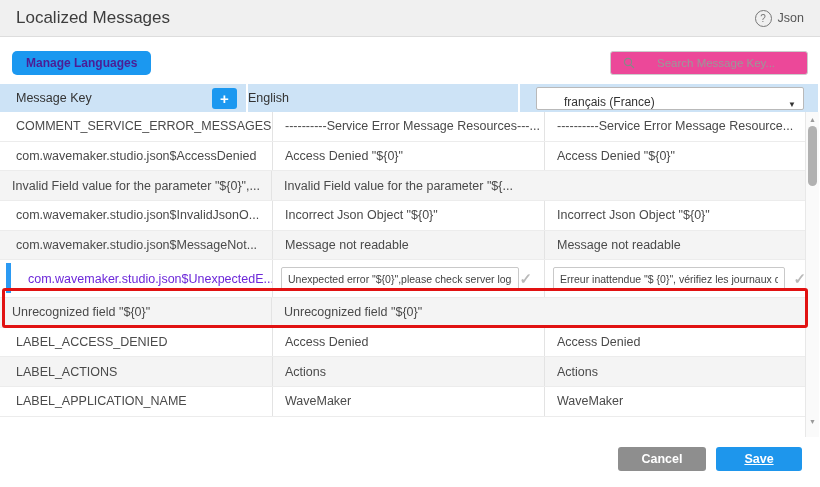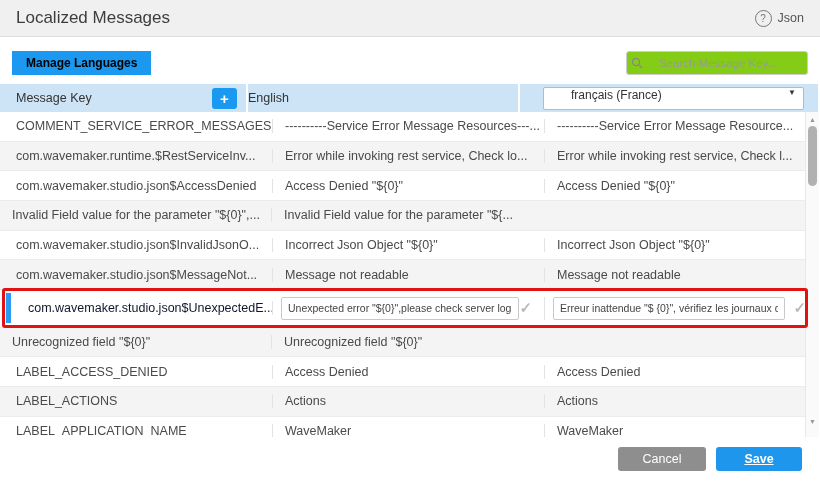--- a/index.html
+++ b/index.html
@@ -11,55 +11,55 @@
             border-bottom:1px solid #ddd;display:flex;align-items:center;
             padding:0 16px;box-sizing:border-box;}
   .title{font-size:17px;color:#3d3d3d;}
   .help{margin-left:auto;display:flex;align-items:center;gap:6px;color:#555;
         font-size:12.5px;cursor:pointer;}
   .help-circ{width:15px;height:15px;border:1px solid #777;border-radius:50%;
              font-size:10px;display:flex;align-items:center;justify-content:center;color:#777;}
 
   
   .btn-manage{position:absolute;left:12px;top:51px;height:24px;background:#1b98f0;
-              color:#000000;font-size:12px;font-weight:bold;border:none;border-radius:0;
+              color:#4c1d95;font-size:12px;font-weight:bold;border:none;border-radius:5px;
               padding:0 14px;font-family:inherit;cursor:pointer;}
   .search{position:absolute;right:12px;top:51px;width:172px;height:22px;border:1px solid #ccc;
-          border-radius:3px;display:flex;align-items:center;padding:0 4px;gap:14px;background:#84cc16;}
+          border-radius:3px;display:flex;align-items:center;padding:0 12px;gap:20px;background:#ec4899;}
   .search input{border:none;outline:none;flex:1;font-size:11.5px;color:#333;
                 font-family:inherit;min-width:0;background:transparent;}
   .search input::placeholder{color:#999;}
 
   
   .thead{position:absolute;top:84px;left:0;width:818px;height:28px;background:#cde3f6;display:flex;}
   .th{display:flex;align-items:center;font-size:12.5px;color:#333;box-sizing:border-box;}
   .th-key{width:246px;padding-left:16px;}
   .btn-plus{margin-left:auto;margin-right:9px;width:25px;height:21px;background:#1b98f0;
             color:#fff;border:none;border-radius:3px;font-size:15px;font-weight:bold;
             line-height:19px;text-align:center;padding:0;cursor:pointer;font-family:inherit;}
   .th-en{width:272px;border-left:2px solid #fff;}
   .th-fr{flex:1;border-left:2px solid #fff;padding-right:14px;}
-  .locale-select{margin-left:23px;flex:1;height:23px;background:#fff;border:1px solid #b9b9b9;
-                 border-radius:2px;position:relative;display:flex;align-items:flex-start;
+  .locale-select{margin-left:16px;flex:1;height:23px;background:#fff;border:1px solid #b9b9b9;
+                 border-radius:2px;position:relative;display:flex;align-items:flex-end;
                  padding-left:27px;font-size:12px;color:#333;cursor:pointer;box-sizing:border-box;}
   .locale-arrow{position:absolute;right:7px;font-size:8px;color:#333;}
 
   
   .tbody{position:absolute;top:112px;left:0;width:818px;height:325px;overflow:hidden;}
-  .tr{display:flex;height:29.7px;border-bottom:1px solid #ececec;background:#fff;box-sizing:border-box;align-items:center;}
+  .tr{display:flex;height:29.7px;border-bottom:1px solid #ececec;background:#fff;box-sizing:border-box;}
   .tr.alt{background:#f4f4f4;}
   .td{display:flex;align-items:center;font-size:12.5px;color:#4a4a4a;white-space:nowrap;
       overflow:hidden;box-sizing:border-box;}
   .td-key{width:273px;padding-left:16px;border-right:1px solid #e3e3e3;}
   .td-en{width:272px;padding-left:12px;border-right:1px solid #e3e3e3;}
   .td-fr{flex:1;padding-left:12px;}
 
   .tr.selected{height:37.4px;position:relative;background:#fff;}
   .selbar{position:absolute;left:6px;top:3px;bottom:4px;width:5px;background:#2b9af3;}
-  .tr.selected .td-key{color:#0f172a;padding-left:28px;}
+  .tr.selected .td-key{color:#6d28d9;padding-left:28px;}
   .cell-input{padding-left:8px;}
   input.edit{height:23px;border:1px solid #c9c9c9;border-radius:2px;font-size:10.5px;color:#444;
              padding:0 6px;font-family:inherit;box-sizing:border-box;background:#fff;outline:none;}
   .edit-en{width:240px;}
   .edit-fr{width:232px;border:2px solid #6db4f4;border-radius:3px;}
   .check{margin-left:auto;margin-right:12px;color:#b9b9b9;font-size:15px;font-weight:bold;cursor:pointer;}
 
   
   .annotation{position:absolute;left:2px;top:288px;width:806px;height:40px;border:3px solid #e11212;
               border-radius:3px;box-sizing:border-box;pointer-events:none;z-index:6;}
@@ -67,21 +67,21 @@
   
   .scrollbar{position:absolute;right:1px;top:112px;width:14px;height:325px;background:#fafafa;
              border-left:1px solid #e8e8e8;z-index:4;box-sizing:border-box;}
   .sb-up{position:absolute;top:4px;left:0;right:0;text-align:center;font-size:7px;color:#999;cursor:pointer;}
   .sb-thumb{position:absolute;top:14px;left:2px;width:9px;height:60px;background:#b1b1b1;
             border-radius:5px;cursor:pointer;}
   .sb-down{position:absolute;bottom:12px;left:0;right:0;text-align:center;font-size:7px;color:#999;cursor:pointer;}
 
   
   .btn-cancel{position:absolute;left:618px;top:447px;width:88px;height:24px;background:#8e8e8e;
-              color:#fff;font-size:12.5px;font-weight:normal;border:none;border-radius:3px;
+              color:#fff;font-size:12.5px;font-weight:bold;border:none;border-radius:3px;
               font-family:inherit;cursor:pointer;}
   .btn-save{position:absolute;left:716px;top:447px;width:86px;height:24px;background:#1e96ec;
             color:#fff;font-size:12.5px;font-weight:bold;border:none;border-radius:3px;
             font-family:inherit;cursor:pointer;text-decoration:underline;}
 </style>
 </head>
 <body>
 
 <div class="app">
 
@@ -120,25 +120,20 @@
   </div>
 
   <div class="tbody">
 
     <div class="tr">
       <div class="td td-key">COMMENT_SERVICE_ERROR_MESSAGES</div>
       <div class="td td-en">----------Service Error Message Resources---...</div>
       <div class="td td-fr">----------Service Error Message Resource...</div>
     </div>
 
-    <div class="tr alt">
-      <div class="td td-key">com.wavemaker.runtime.$RestServiceInv...</div>
-      <div class="td td-en">Error while invoking rest service, Check lo...</div>
-      <div class="td td-fr">Error while invoking rest service, Check l...</div>
-    </div>
 
     <div class="tr">
       <div class="td td-key">com.wavemaker.studio.json$AccessDenied</div>
       <div class="td td-en">Access Denied "${0}"</div>
       <div class="td td-fr">Access Denied "${0}"</div>
     </div>
 
     <div class="tr alt">
       <div class="td td-en">Invalid Field value for the parameter "${0}",...</div>
       <div class="td td-fr">Invalid Field value for the parameter "${...</div>

